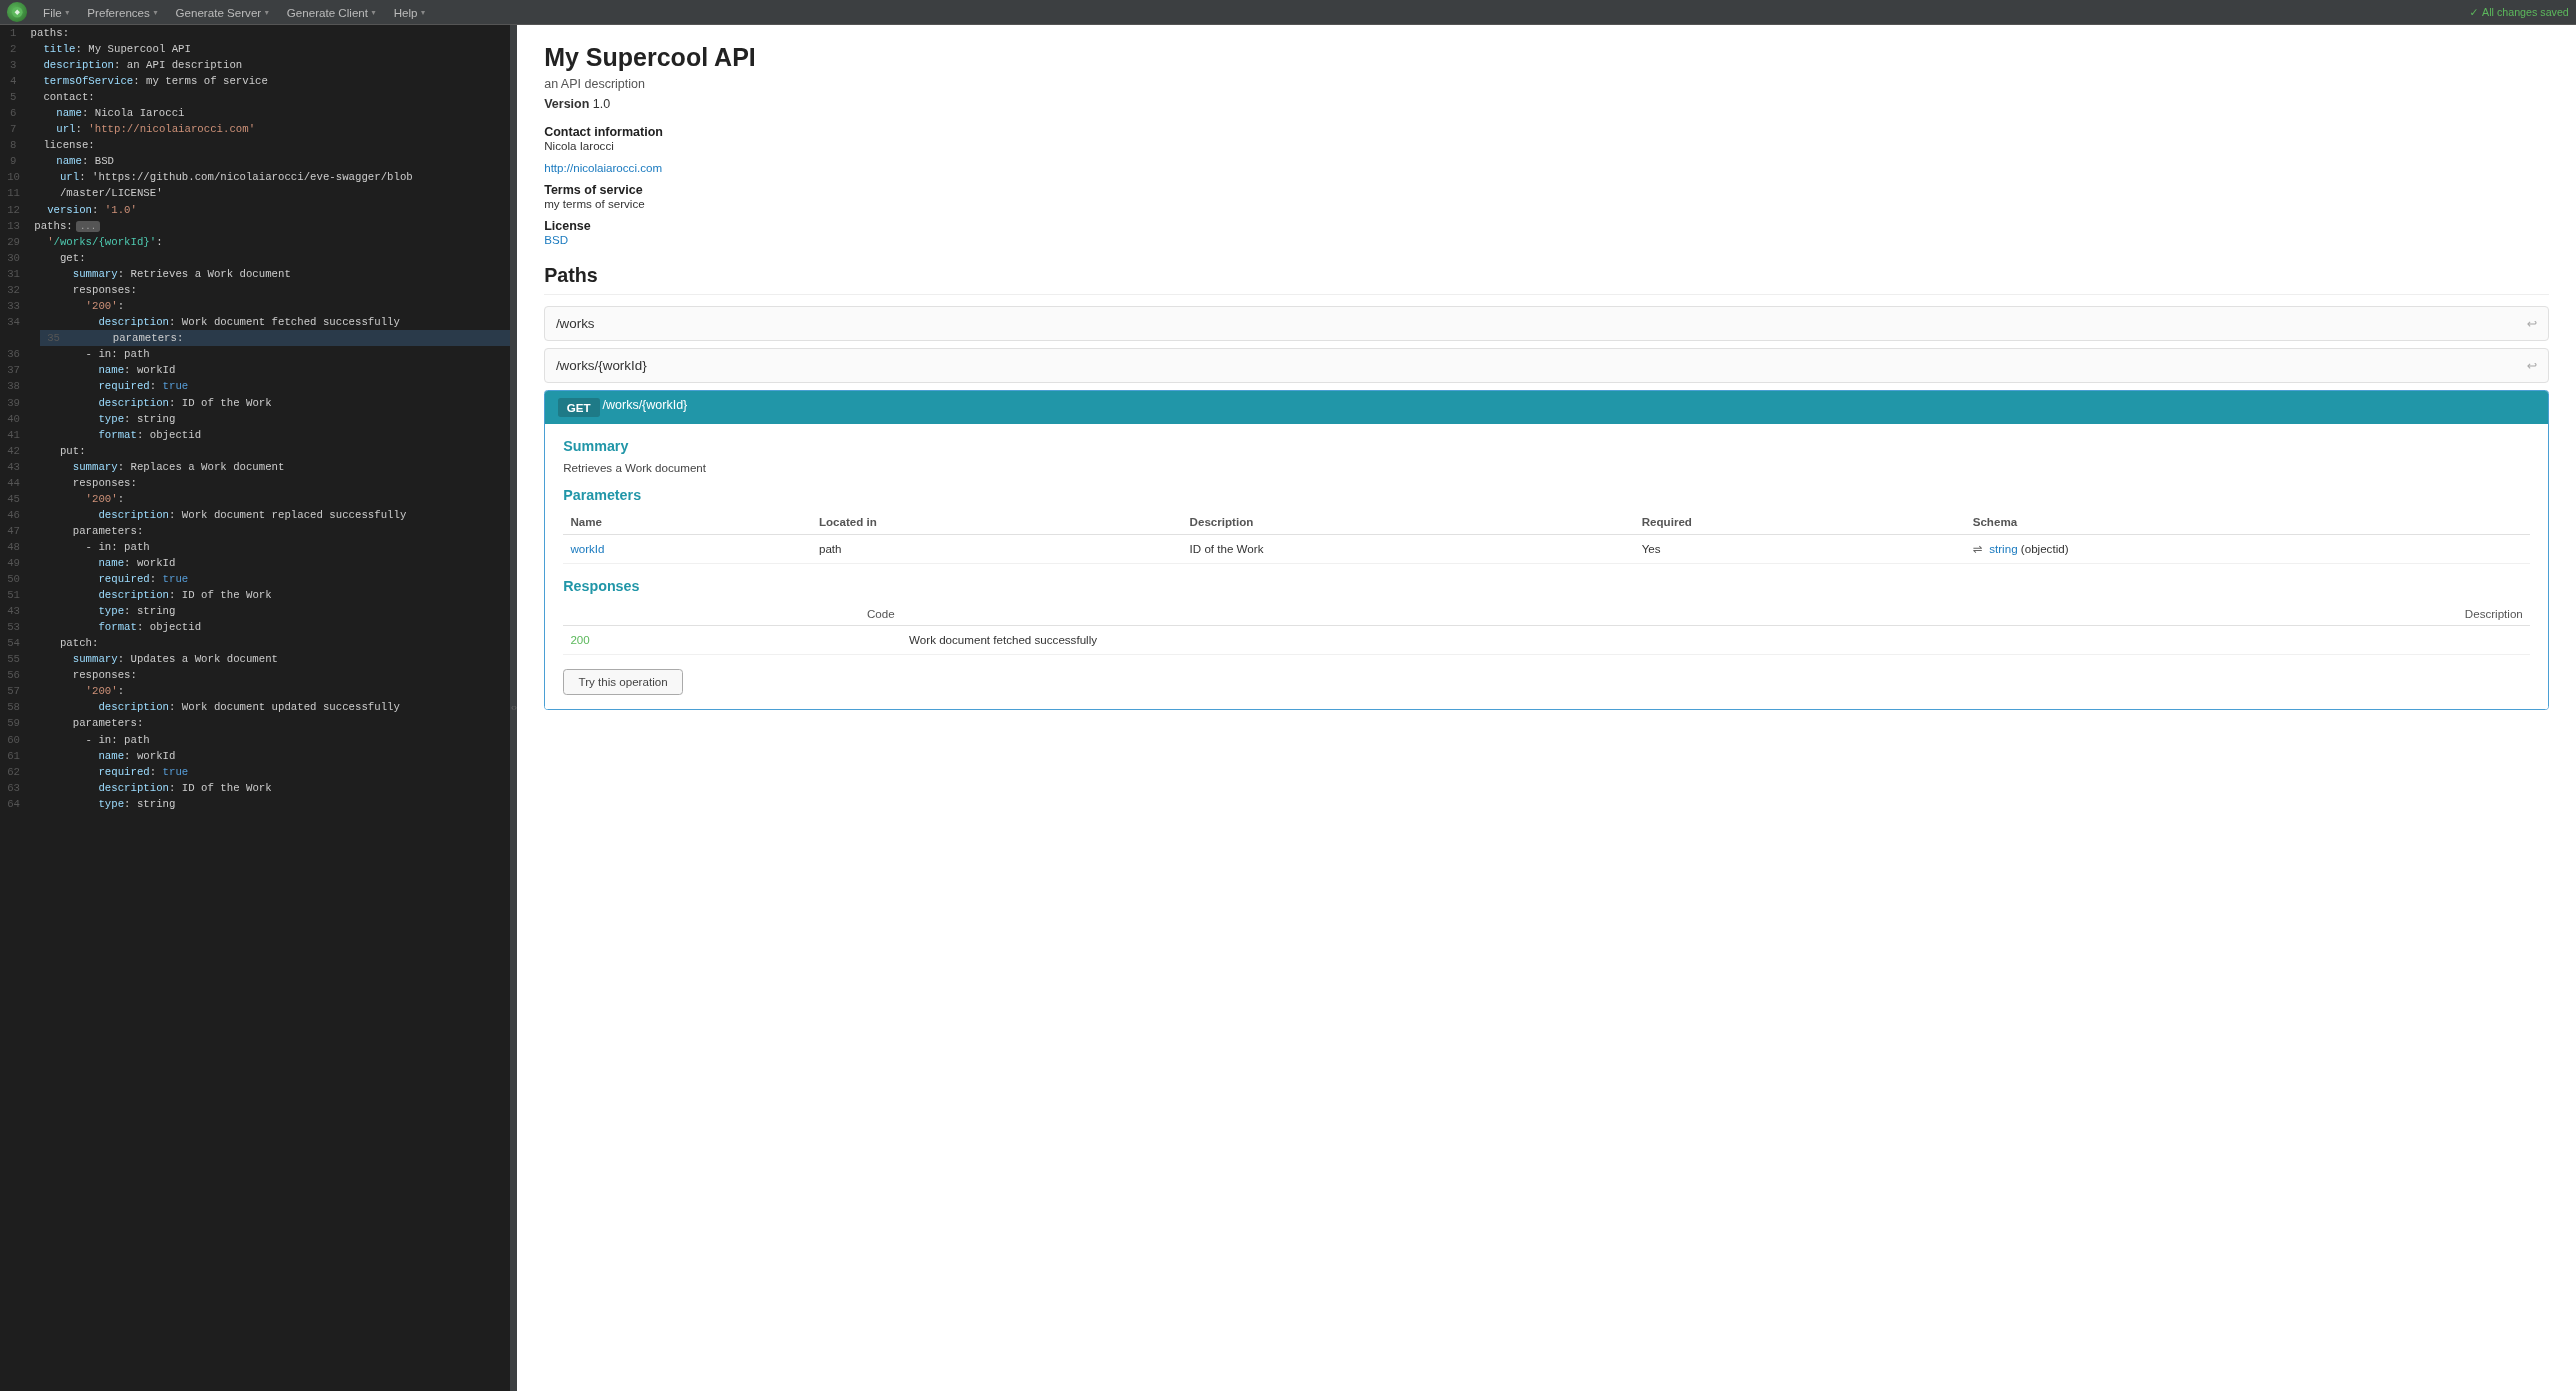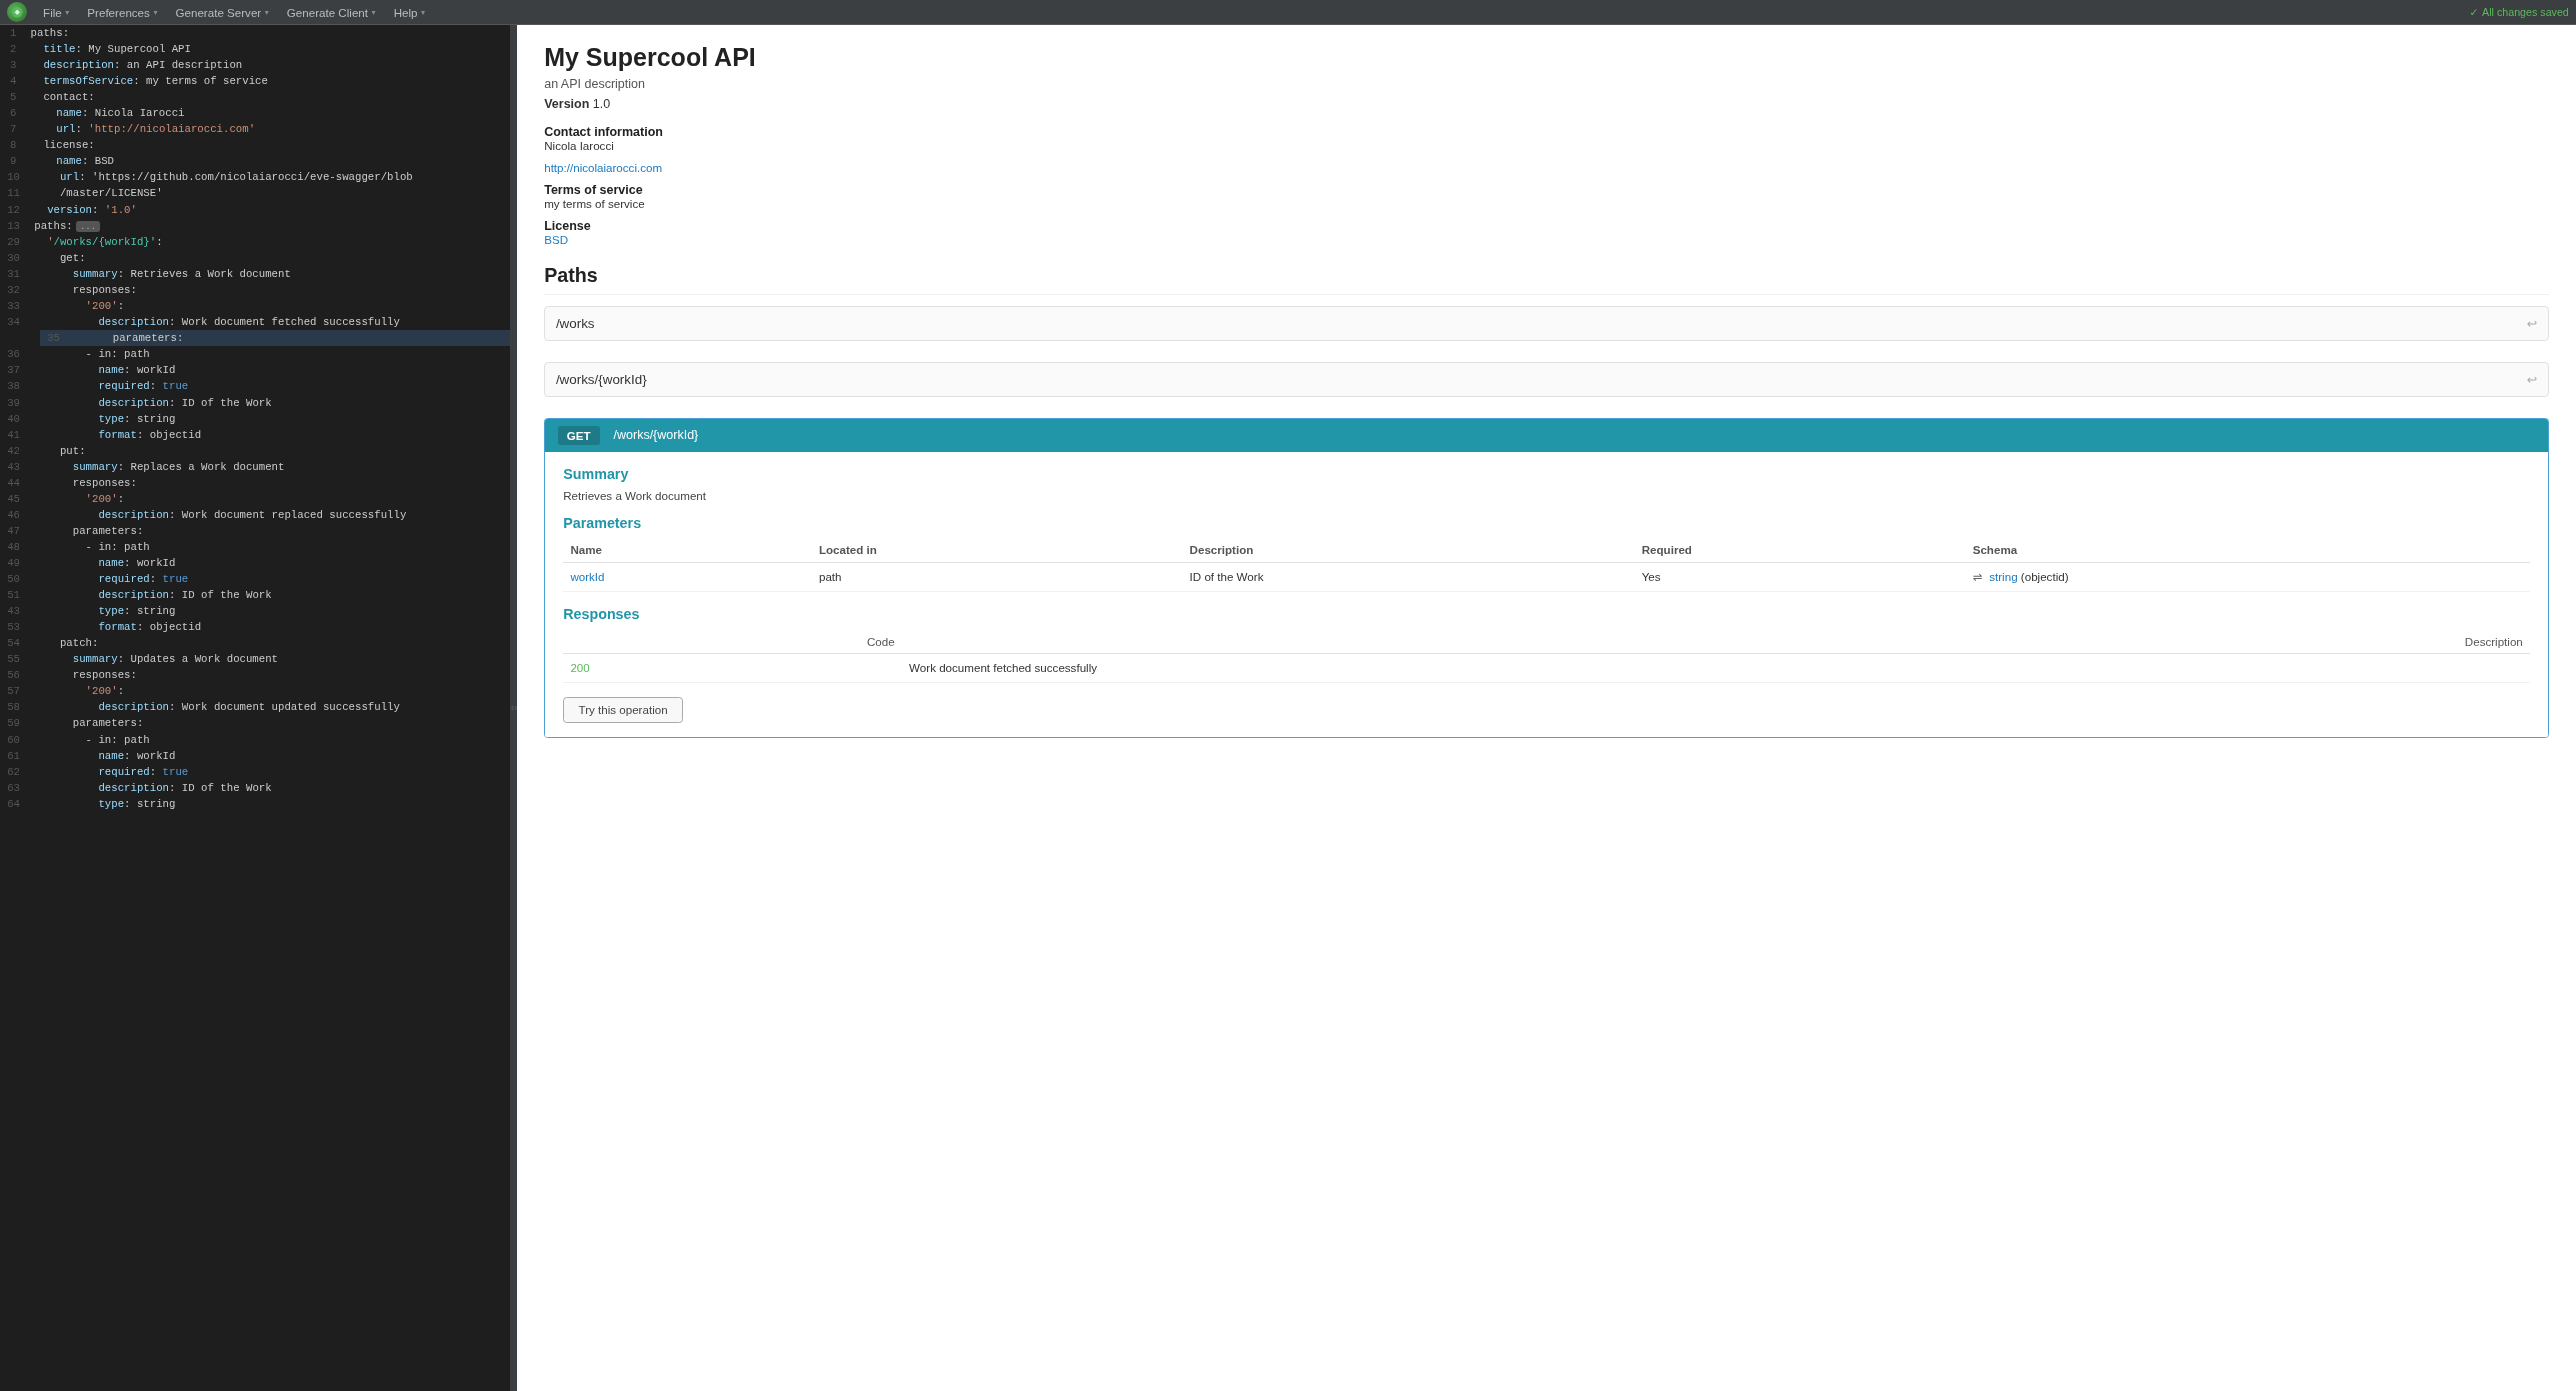--- a/index.html
+++ b/index.html
@@ -142,41 +142,40 @@
       border-bottom: 0.9px solid #eee;
       padding-bottom: 7.2px;
     }
     .path-item {
       display: flex;
       align-items: flex-end;
       justify-content: space-between;
       padding: 9px 10.7px;
       border: 0.9px solid #e0e0e0;
       border-radius: 4px;
-      margin-bottom: 21px;
+      margin-bottom: 7px;
       background: #fafafa;
       font-size: 13.4px;
       color: #333;
     }
     .path-arrow { color: #aaa; font-size: 12.5px; cursor: pointer; }
 
     
     .endpoint-card {
       border: 0.9px solid #4a9fd4;
       border-radius: 3.6px;
       overflow: hidden;
       margin-top: 3.6px;
       background: #f0f8ff;
     }
     .endpoint-header {
       background: #2196a8;
       display: flex;
-      align-items: center;
       padding: 7.2px 12.5px;
-      gap: 14px;
+      gap: 3px;
     }
     .method-badge {
       background: #1e7a87;
       color: #fff;
       font-size: 11.6px;
       font-weight: bold;
       padding: 2.7px 9px;
       border-radius: 2.7px;
     }
     .endpoint-path {

